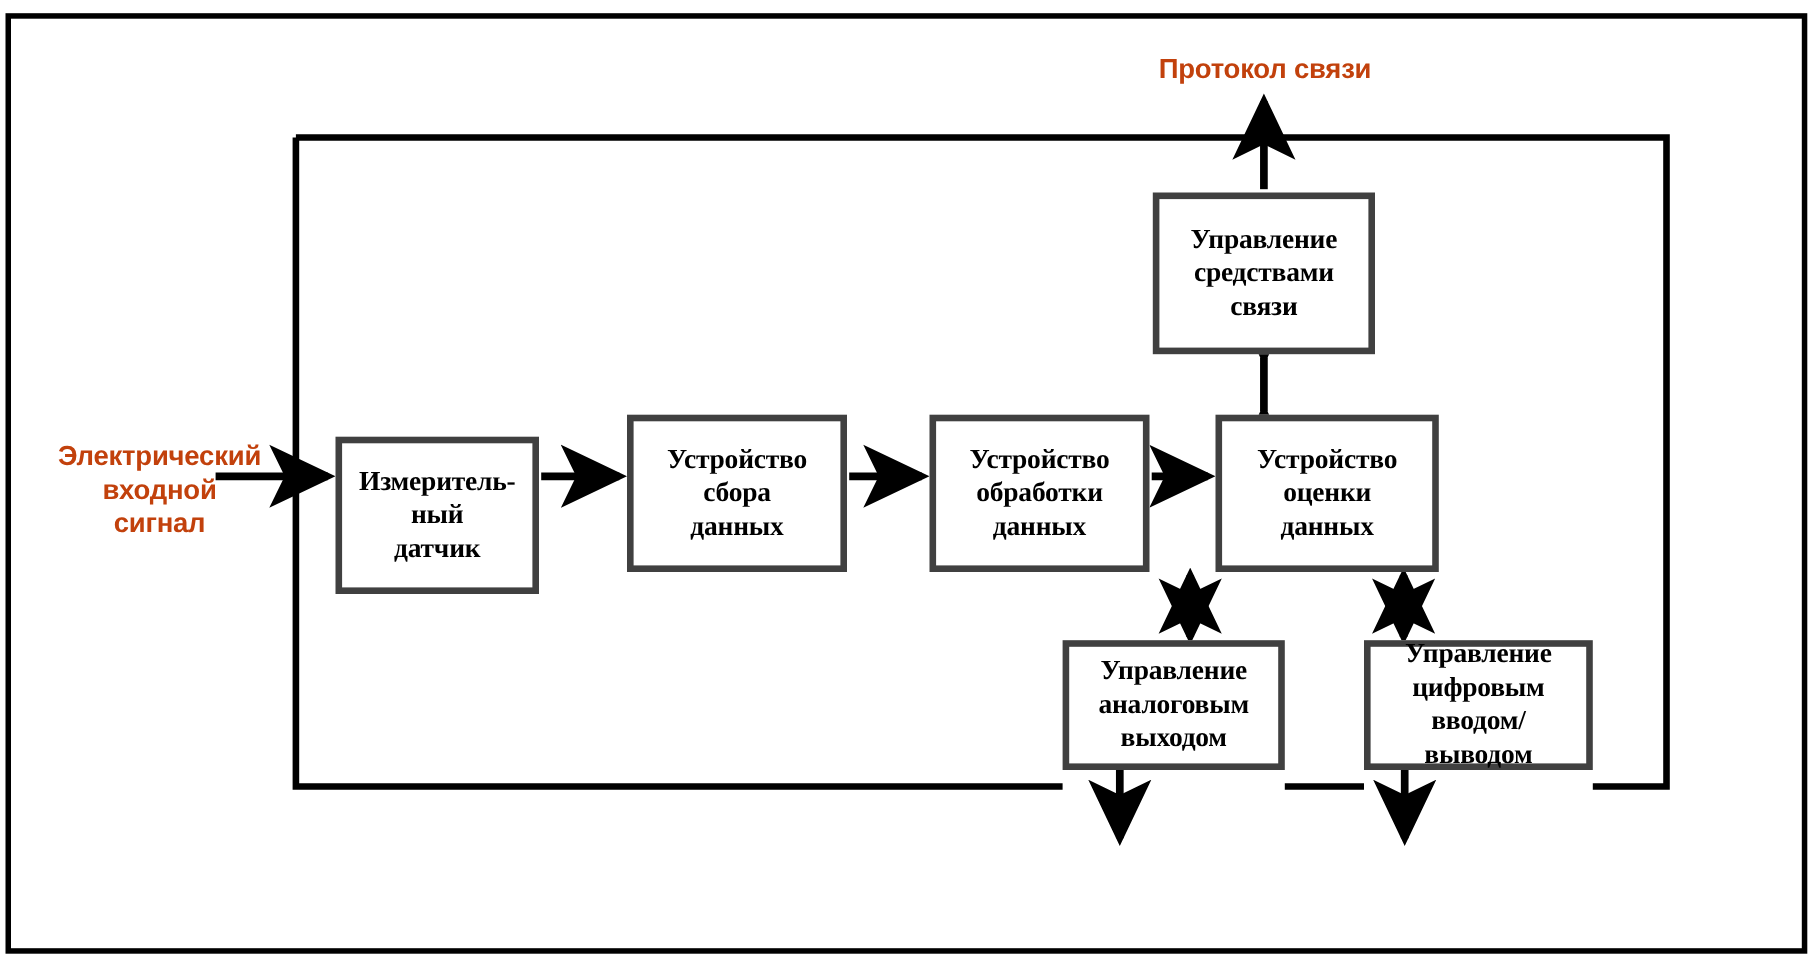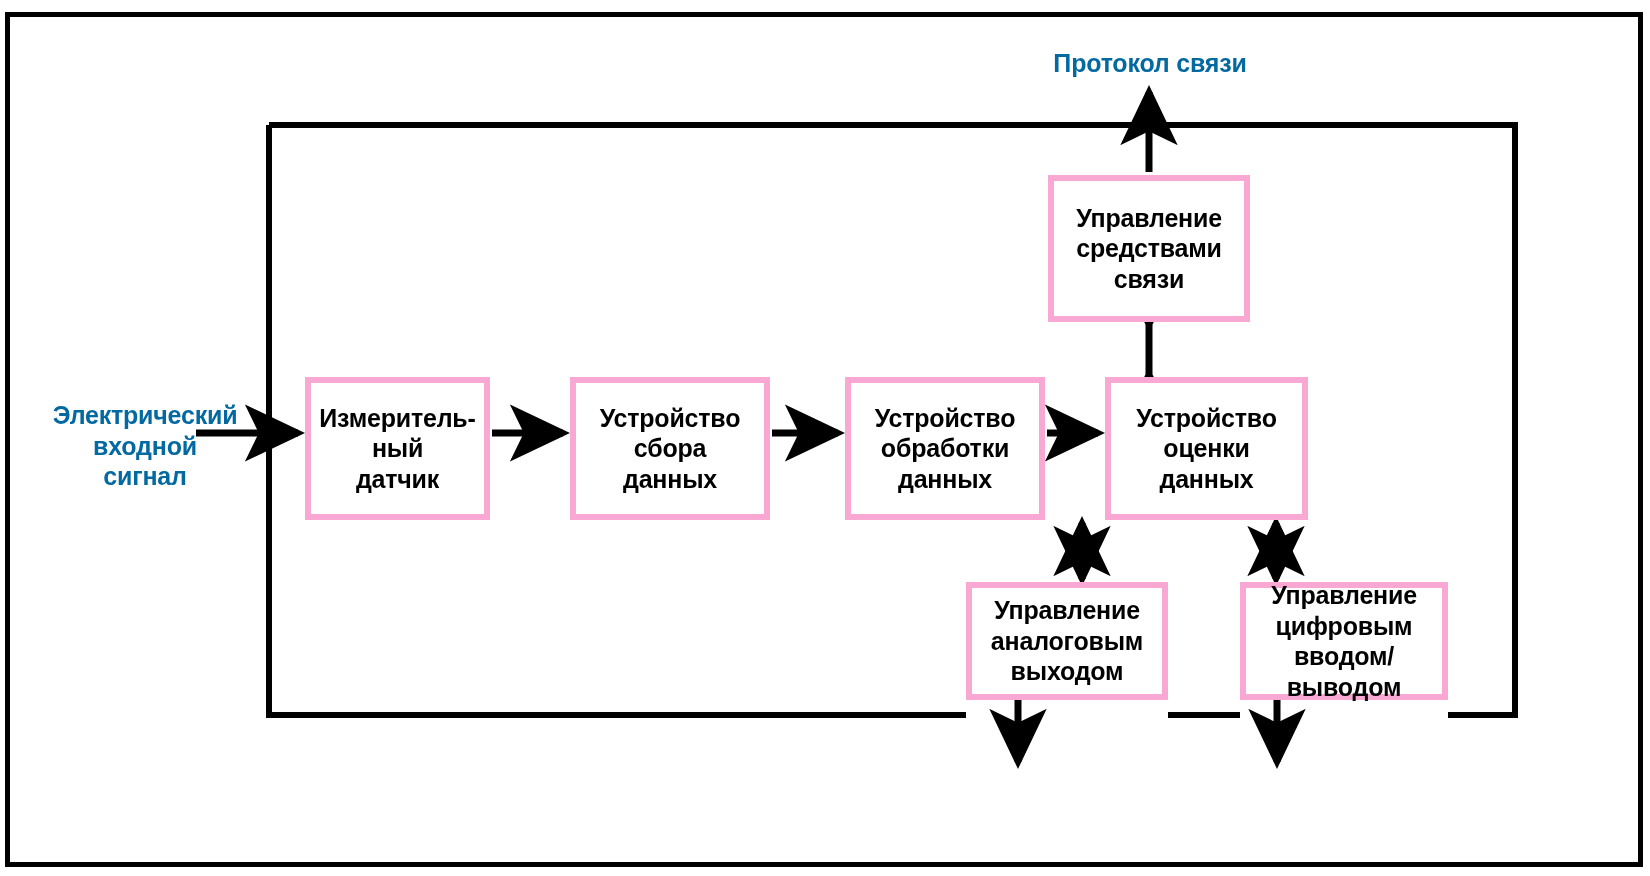--- a/index.html
+++ b/index.html
@@ -27,46 +27,47 @@
   }
   .svg-layer {
     position: absolute;
     left: 0;
     top: 0;
     width: 1650px;
     height: 876px;
   }
   .node {
     position: absolute;
-    border: 6px solid #f9a8d4;
+    border: 6px solid #404040;
     background: #ffffff;
     box-sizing: border-box;
     display: flex;
     align-items: center;
     justify-content: center;
     text-align: center;
     font-size: 25px;
     font-weight: 700;
     line-height: 1.22;
     color: #000000;
     letter-spacing: -0.2px;
     z-index: 5;
+    font-family: Liberation Serif, serif;
   }
   .node span { display: block; padding: 0 6px; }
   .ext-label {
     position: absolute;
     text-align: center;
     font-size: 25px;
     font-weight: 700;
     line-height: 1.22;
-    color: #0369a1;
+    color: #c2410c;
     z-index: 6;
     letter-spacing: -0.2px;
   }
-  #node-sensor      { left: 305px;  top: 377px; width: 185px; height: 143px; }
+  #node-sensor      { left: 305px;  top: 397px; width: 185px; height: 143px; }
   #node-acq         { left: 570px;  top: 377px; width: 200px; height: 143px; }
   #node-proc        { left: 845px;  top: 377px; width: 200px; height: 143px; }
   #node-eval        { left: 1105px; top: 377px; width: 203px; height: 143px; }
   #node-comm        { left: 1048px; top: 175px; width: 202px; height: 147px; }
   #node-analog      { left: 966px;  top: 582px; width: 202px; height: 118px; }
   #node-digital     { left: 1240px; top: 582px; width: 208px; height: 118px; }
   #label-input      { left: 20px;   top: 400px; width: 250px; }
   #label-protocol   { left: 960px;  top: 48px;  width: 380px; }
 </style>
 </head>

